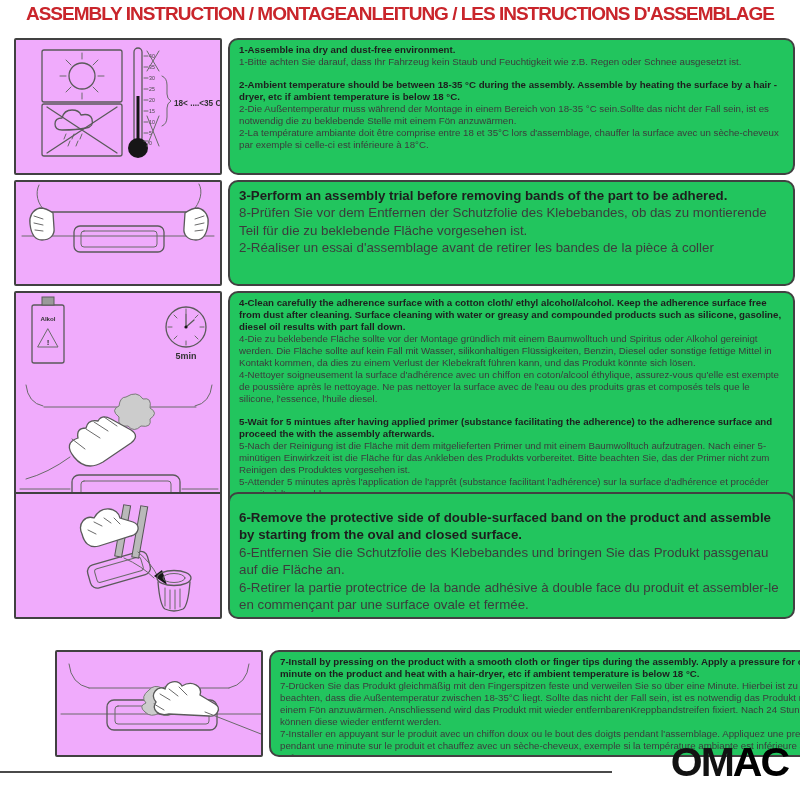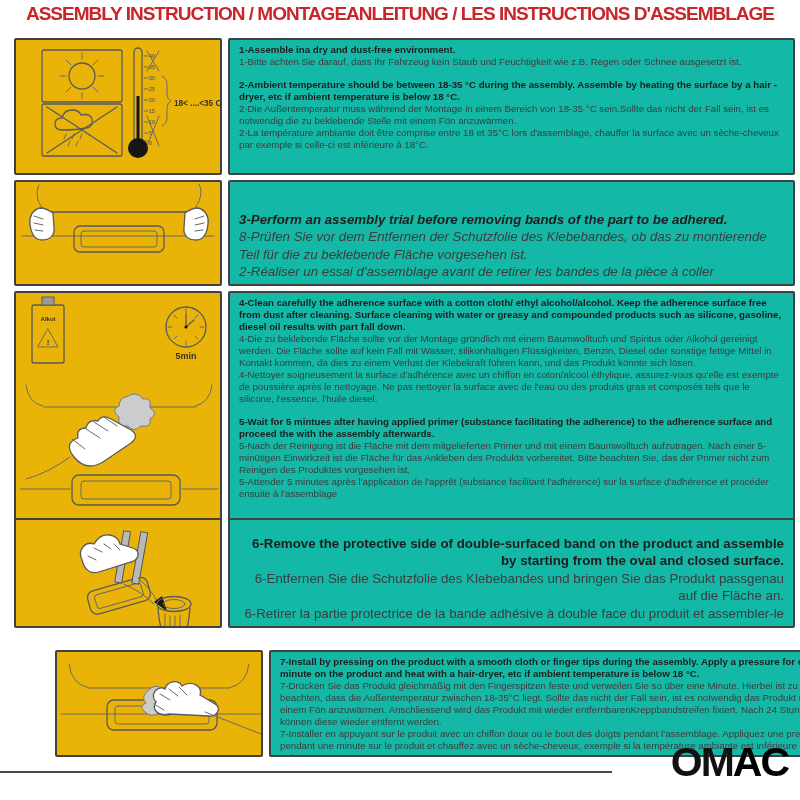--- a/index.html
+++ b/index.html
@@ -3,31 +3,31 @@
 <meta charset="utf-8">
 <style>
   * { margin:0; padding:0; box-sizing:border-box; }
   body { background:#ffffff; font-family:"Liberation Sans", sans-serif; }
   .page { position:relative; width:800px; height:800px; background:#ffffff; overflow:hidden; }
 
   .title { position:absolute; top:3px; left:0; right:0; text-align:center;
            font-size:19px; font-weight:800; letter-spacing:-1px; color:#c9252b; }
 
   .lcell { position:absolute; left:14px; width:208px; border:2px solid #414141;
-           border-radius:2px; background:#eab308; overflow:hidden; }
+           border-radius:2px; background:#f0abfc; overflow:hidden; }
   .rcell { position:absolute; left:228px; width:567px; border:2px solid #414141;
-           border-radius:2px; background:#14b8a6; padding:4px 9px; overflow:hidden; }
+           border-radius:10px; background:#22c55e; padding:4px 9px; overflow:hidden; }
 
   .r1 { top:38px;  height:137px; }
   .r2 { top:180px; height:106px; }
   .r3 { top:291px; height:239px; }
-  .r4 { top:518px; height:110px;text-align:right; }
+  .r4 { top:492px; height:127px; }
   .r5 { top:650px; height:107px;margin-left:41px; }
 
-  .rcell.r2 { padding-top:29px;font-style:italic; }
+  .rcell.r2 { padding-top:5px; }
   .rcell.r4 { padding-top:15px; }
 
   .t-sm p { font-size:9.7px;  line-height:1.24; color:#3c3c3c; }
   .t-lg p { font-size:13.3px; line-height:1.31; color:#3c3c3c; }
   p.b { font-weight:bold; color:#1e1e1e; }
   .spacer { height:11px; }
 
   svg { display:block; }
   .ln { fill:none; stroke:#5a5a5a; stroke-width:1.3; stroke-linecap:round; stroke-linejoin:round; }
   .lnthin { fill:none; stroke:#6a6a6a; stroke-width:1; stroke-linecap:round; }

